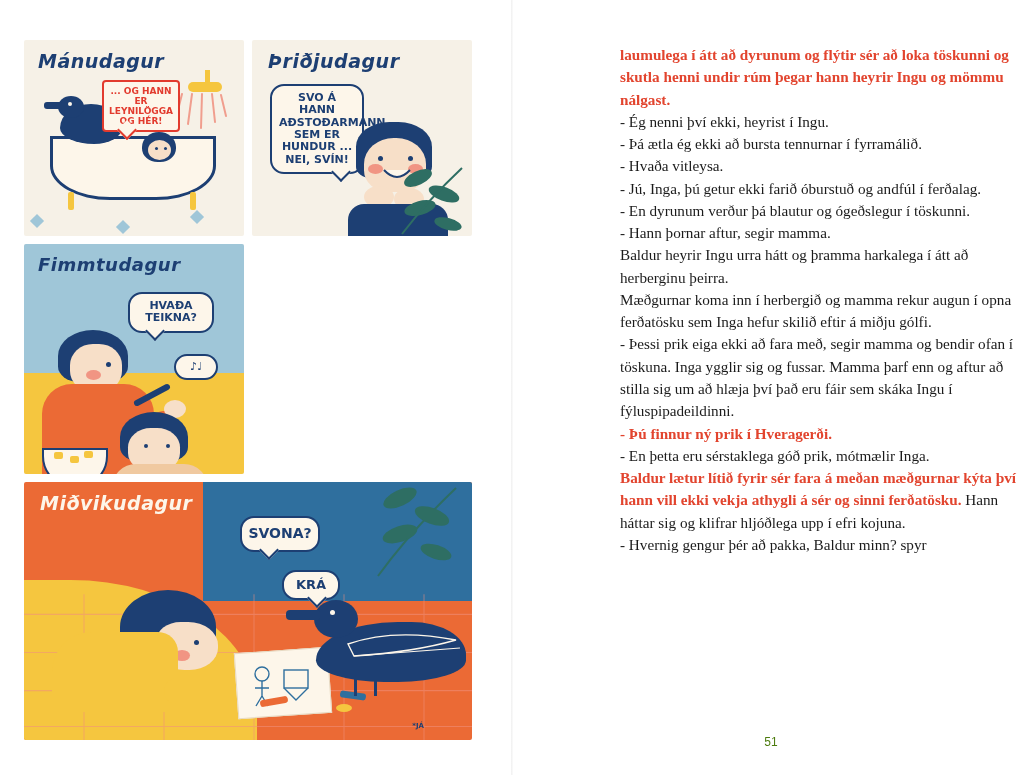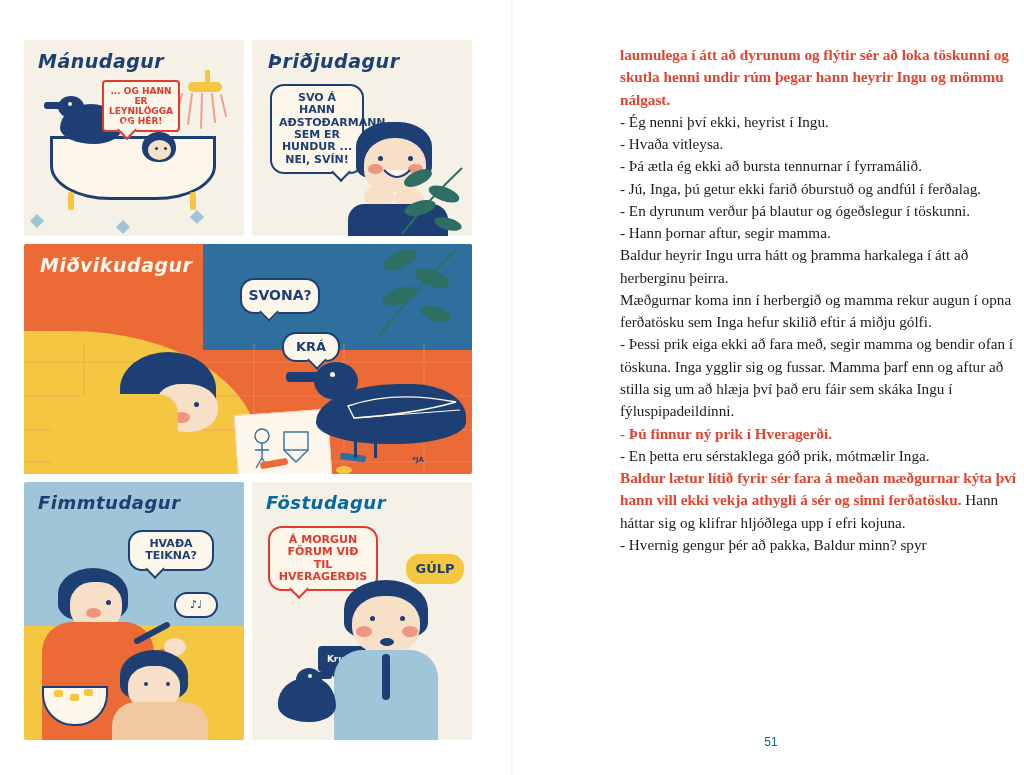--- a/index.html
+++ b/index.html
@@ -181,21 +181,21 @@
     margin-left: 40px;
   }
   .text-col p { margin: 0; }
   .hl { color: #e2442e; font-weight: 700; }
   .folio {
     position: absolute;
     left: 0; right: 0;
     bottom: 26px;
     text-align: center;
     font-size: 12px;
-    color: #0369a1;
+    color: #4d7c0f;
     font-family: "Liberation Sans", sans-serif;
   }
   .folio span { margin-left: 6px; }
 </style>
 </head>
 <body>
 
 <div class="spread">
 
   <div class="page-left">
@@ -265,20 +265,55 @@
 
         <svg class="shape" style="right:4px; bottom:0; width:70px; height:76px;" viewBox="0 0 70 76">
           <g fill="#2e6e63">
             <ellipse cx="20" cy="18" rx="15" ry="7" transform="rotate(-25 20 18)"></ellipse>
             <ellipse cx="46" cy="34" rx="16" ry="7" transform="rotate(20 46 34)"></ellipse>
             <ellipse cx="22" cy="48" rx="16" ry="7" transform="rotate(-15 22 48)"></ellipse>
             <ellipse cx="50" cy="64" rx="14" ry="6" transform="rotate(15 50 64)"></ellipse>
           </g>
           <path d="M4 74 Q30 40 64 8" stroke="#2e6e63" stroke-width="2" fill="none"></path>
         </svg>
+      </div>
+
+      <div class="panel p-thu">
+        <div class="shape" style="left:0; top:0; width:100%; height:56%; background:#9fc6d8;"></div>
+        <div class="shape" style="left:0; bottom:0; width:100%; height:44%; background:#f5c63f;"></div>
+
+        <div class="daytitle blue" style="left:14px; top:10px; font-size:18px;">Fimmtudagur</div>
+
+        <div class="bubble" style="left:104px; top:48px; width:86px;">
+          <span>HVAÐA TEIKNA?</span>
+          <span class="tail" style="left:18px; bottom:-7px; background:#fdf6ea; color:#1d3f73;"></span>
+        </div>
+        <div class="bubble" style="left:150px; top:110px; width:44px; height:26px; display:flex; align-items:center; justify-content:center;">
+          <span>♪♩</span>
+        </div>
+
+        <div class="head" style="left:34px; top:86px; width:70px; height:52px; border-radius:50% 50% 30% 30%;"></div>
+        <div class="face" style="left:46px; top:100px; width:52px; height:48px; border-radius:44%;"></div>
+        <div class="eye" style="left:82px; top:118px; width:5px; height:5px;"></div>
+        <div class="cheek" style="left:62px; top:126px; width:15px; height:10px;"></div>
+        <div class="sweater" style="left:18px; top:140px; width:112px; height:118px; background:#eb6a35; border-radius:30px 30px 0 0;"></div>
+        <div class="shape" style="left:96px; top:172px; width:56px; height:24px; background:#eb6a35; border-radius:12px; transform:rotate(-18deg);"></div>
+        <div class="face" style="left:140px; top:156px; width:22px; height:18px;"></div>
+        <div class="shape" style="left:108px; top:148px; width:40px; height:6px; background:#1d3f73; border-radius:3px; transform:rotate(-28deg);"></div>
+
+        <div class="head" style="left:96px; top:168px; width:68px; height:50px; border-radius:50% 50% 30% 30%;"></div>
+        <div class="face" style="left:104px; top:184px; width:52px; height:44px; border-radius:44%;"></div>
+        <div class="eye" style="left:120px; top:200px; width:4px; height:4px;"></div>
+        <div class="eye" style="left:142px; top:200px; width:4px; height:4px;"></div>
+        <div class="sweater" style="left:88px; top:220px; width:96px; height:40px; background:#f0c9a0; border-radius:24px 24px 0 0;"></div>
+
+        <div class="shape" style="left:18px; top:204px; width:62px; height:36px; background:#fdf6ea; border:2.5px solid #1d3f73; border-radius:0 0 32px 32px;"></div>
+        <div class="shape" style="left:30px; top:208px; width:9px; height:7px; background:#f5c63f; border-radius:2px;"></div>
+        <div class="shape" style="left:46px; top:212px; width:9px; height:7px; background:#f5c63f; border-radius:2px;"></div>
+        <div class="shape" style="left:60px; top:207px; width:9px; height:7px; background:#f5c63f; border-radius:2px;"></div>
       </div>
 
       <div class="panel p-wed wide">
 
         <div class="shape" style="right:0; top:0; width:60%; height:46%; background:#2f6f9e;"></div>
         <div class="shape" style="left:0; top:38%; width:52%; height:62%; background:#f5c63f; border-radius:0 80% 0 0;"></div>
 
         <svg class="shape" style="left:0; top:0; width:100%; height:100%;" viewBox="0 0 448 230" preserveAspectRatio="none">
           <g stroke="#f0907f" stroke-width="1" opacity="0.55">
             <line x1="0" y1="118" x2="448" y2="118"></line>
@@ -341,55 +376,20 @@
           <span>SVONA?</span>
           <span class="tail" style="left:20px; bottom:-7px; background:#fdf6ea; color:#1d3f73;"></span>
         </div>
         <div class="bubble" style="left:258px; top:88px; width:58px; height:30px; display:flex; align-items:center; justify-content:center; font-size:13px;">
           <span>KRÁ</span>
           <span class="tail" style="right:14px; bottom:-7px; background:#fdf6ea; color:#1d3f73;"></span>
         </div>
         <div class="tiny-note" style="right:48px; bottom:10px;">*JÁ</div>
       </div>
 
-      <div class="panel p-thu">
-        <div class="shape" style="left:0; top:0; width:100%; height:56%; background:#9fc6d8;"></div>
-        <div class="shape" style="left:0; bottom:0; width:100%; height:44%; background:#f5c63f;"></div>
-
-        <div class="daytitle blue" style="left:14px; top:10px; font-size:18px;">Fimmtudagur</div>
-
-        <div class="bubble" style="left:104px; top:48px; width:86px;">
-          <span>HVAÐA TEIKNA?</span>
-          <span class="tail" style="left:18px; bottom:-7px; background:#fdf6ea; color:#1d3f73;"></span>
-        </div>
-        <div class="bubble" style="left:150px; top:110px; width:44px; height:26px; display:flex; align-items:center; justify-content:center;">
-          <span>♪♩</span>
-        </div>
-
-        <div class="head" style="left:34px; top:86px; width:70px; height:52px; border-radius:50% 50% 30% 30%;"></div>
-        <div class="face" style="left:46px; top:100px; width:52px; height:48px; border-radius:44%;"></div>
-        <div class="eye" style="left:82px; top:118px; width:5px; height:5px;"></div>
-        <div class="cheek" style="left:62px; top:126px; width:15px; height:10px;"></div>
-        <div class="sweater" style="left:18px; top:140px; width:112px; height:118px; background:#eb6a35; border-radius:30px 30px 0 0;"></div>
-        <div class="shape" style="left:96px; top:172px; width:56px; height:24px; background:#eb6a35; border-radius:12px; transform:rotate(-18deg);"></div>
-        <div class="face" style="left:140px; top:156px; width:22px; height:18px;"></div>
-        <div class="shape" style="left:108px; top:148px; width:40px; height:6px; background:#1d3f73; border-radius:3px; transform:rotate(-28deg);"></div>
-
-        <div class="head" style="left:96px; top:168px; width:68px; height:50px; border-radius:50% 50% 30% 30%;"></div>
-        <div class="face" style="left:104px; top:184px; width:52px; height:44px; border-radius:44%;"></div>
-        <div class="eye" style="left:120px; top:200px; width:4px; height:4px;"></div>
-        <div class="eye" style="left:142px; top:200px; width:4px; height:4px;"></div>
-        <div class="sweater" style="left:88px; top:220px; width:96px; height:40px; background:#f0c9a0; border-radius:24px 24px 0 0;"></div>
-
-        <div class="shape" style="left:18px; top:204px; width:62px; height:36px; background:#fdf6ea; border:2.5px solid #1d3f73; border-radius:0 0 32px 32px;"></div>
-        <div class="shape" style="left:30px; top:208px; width:9px; height:7px; background:#f5c63f; border-radius:2px;"></div>
-        <div class="shape" style="left:46px; top:212px; width:9px; height:7px; background:#f5c63f; border-radius:2px;"></div>
-        <div class="shape" style="left:60px; top:207px; width:9px; height:7px; background:#f5c63f; border-radius:2px;"></div>
-      </div>
-
       <div class="panel p-fri">
         <div class="shape" style="left:0; top:0; width:100%; height:100%; background:#f6f1e7;"></div>
 
         <div class="daytitle orange" style="left:14px; top:10px; font-size:18px;">Föstudagur</div>
 
         <div class="bubble red" style="left:16px; top:44px; width:110px;">
           <span>Á MORGUN FÖRUM VIÐ TIL HVERAGERÐIS</span>
           <span class="tail" style="left:22px; bottom:-7px; background:#fdf6ea; color:#e23b2e;"></span>
         </div>
 
@@ -420,22 +420,22 @@
 
     </div>
   </div>
 
   <div class="gutter"></div>
 
   <div class="page-right">
     <div class="text-col">
       <p class="hl">laumulega í átt að dyrunum og flýtir sér að loka töskunni og skutla henni undir rúm þegar hann heyrir Ingu og mömmu nálgast.</p>
       <p>- Ég nenni því ekki, heyrist í Ingu.</p>
+      <p>- Þá ætla ég ekki að bursta tennurnar í fyrramálið.</p>
       <p>- Hvaða vitleysa.</p>
-      <p>- Þá ætla ég ekki að bursta tennurnar í fyrramálið.</p>
       <p>- Jú, Inga, þú getur ekki farið óburstuð og andfúl í ferðalag.</p>
       <p>- En dyrunum verður þá blautur og ógeðslegur í töskunni.</p>
       <p>- Hann þornar aftur, segir mamma.</p>
       <p>Baldur heyrir Ingu urra hátt og þramma harkalega í átt að herberginu þeirra.</p>
       <p>Mæðgurnar koma inn í herbergið og mamma rekur augun í opna ferðatösku sem Inga hefur skilið eftir á miðju gólfi.</p>
       <p>- Þessi prik eiga ekki að fara með, segir mamma og bendir ofan í töskuna. Inga ygglir sig og fussar. Mamma þarf enn og aftur að stilla sig um að hlæja því það eru fáir sem skáka Ingu í fýluspipadeildinni.</p>
       <p class="hl">- Þú finnur ný prik í Hveragerði.</p>
       <p>- En þetta eru sérstaklega góð prik, mótmælir Inga.</p>
       <p><span class="hl">Baldur lætur lítið fyrir sér fara á meðan mæðgurnar kýta því hann vill ekki vekja athygli á sér og sinni ferðatösku.</span><span> Hann háttar sig og klifrar hljóðlega upp í efri kojuna.</span></p>
       <p>- Hvernig gengur þér að pakka, Baldur minn? spyr</p>

